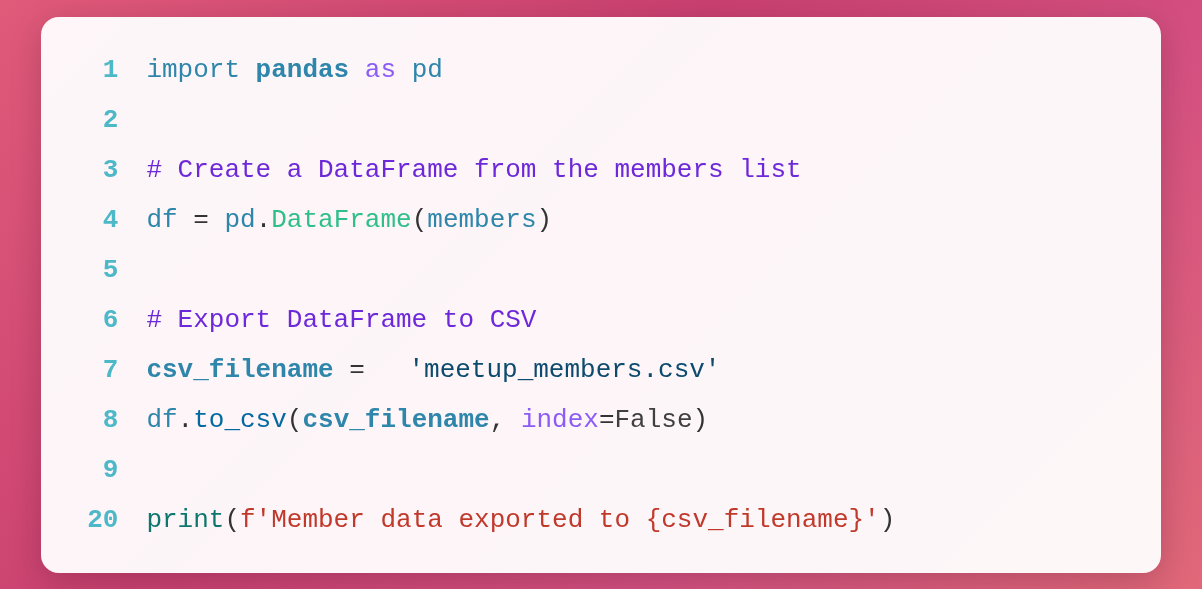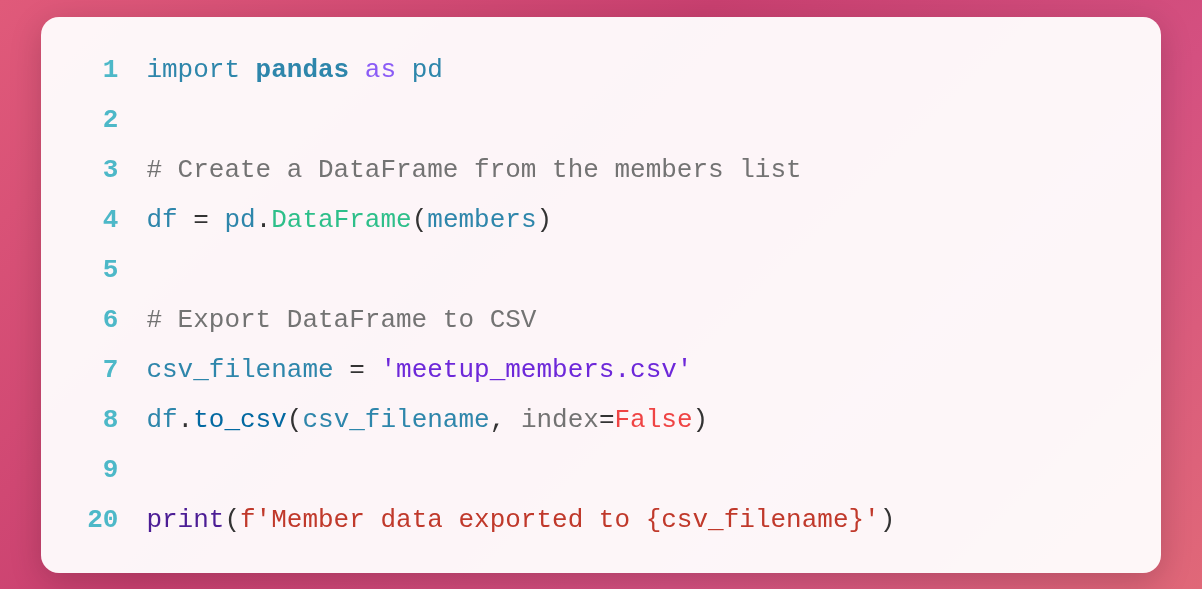--- a/index.html
+++ b/index.html
@@ -51,33 +51,33 @@
       font-size: 26px;
       vertical-align: middle;
       white-space: nowrap;
     }
 
     
     .tok-import   { color: #2e86ab; }
     .tok-pandas   { color: #2e86ab; font-weight: bold; }
     .tok-as       { color: #8b5cf6; text-align: right; }
     .tok-pd-alias { color: #2e86ab; }
-    .tok-comment  { color: #737373; font-family: Liberation Mono, monospace; }
+    .tok-comment  { color: #6d28d9; font-family: Liberation Mono, monospace; }
     .tok-df       { color: #2e86ab; }
     .tok-eq       { color: #333; }
     .tok-pd-obj   { color: #2e86ab; }
     .tok-class    { color: #2ebf8a; }
     .tok-paren    { color: #333; }
     .tok-members  { color: #2e86ab; }
-    .tok-csv-var  { color: #2e86ab; }
-    .tok-string   { color: #6d28d9; }
+    .tok-csv-var  { color: #2e86ab; font-weight: bold; }
+    .tok-string   { color: #0c4a6e; margin-left: 28px; }
     .tok-method   { color: #0369a1; }
-    .tok-index    { color: #737373; }
-    .tok-false    { color: #ef4444; margin-top: 42px; }
-    .tok-print    { color: #4c1d95; }
+    .tok-index    { color: #8b5cf6; }
+    .tok-false    { color: #404040; margin-top: 42px; }
+    .tok-print    { color: #0f766e; }
     .tok-fstring  { color: #c0392b; font-family: Liberation Mono, monospace; }
   </style>
 </head>
 <body>
 
 <div class="code-card">
   <table class="code-table">
     <tbody id="code-body">
     <tr>
           <td class="line-num">1</td>

